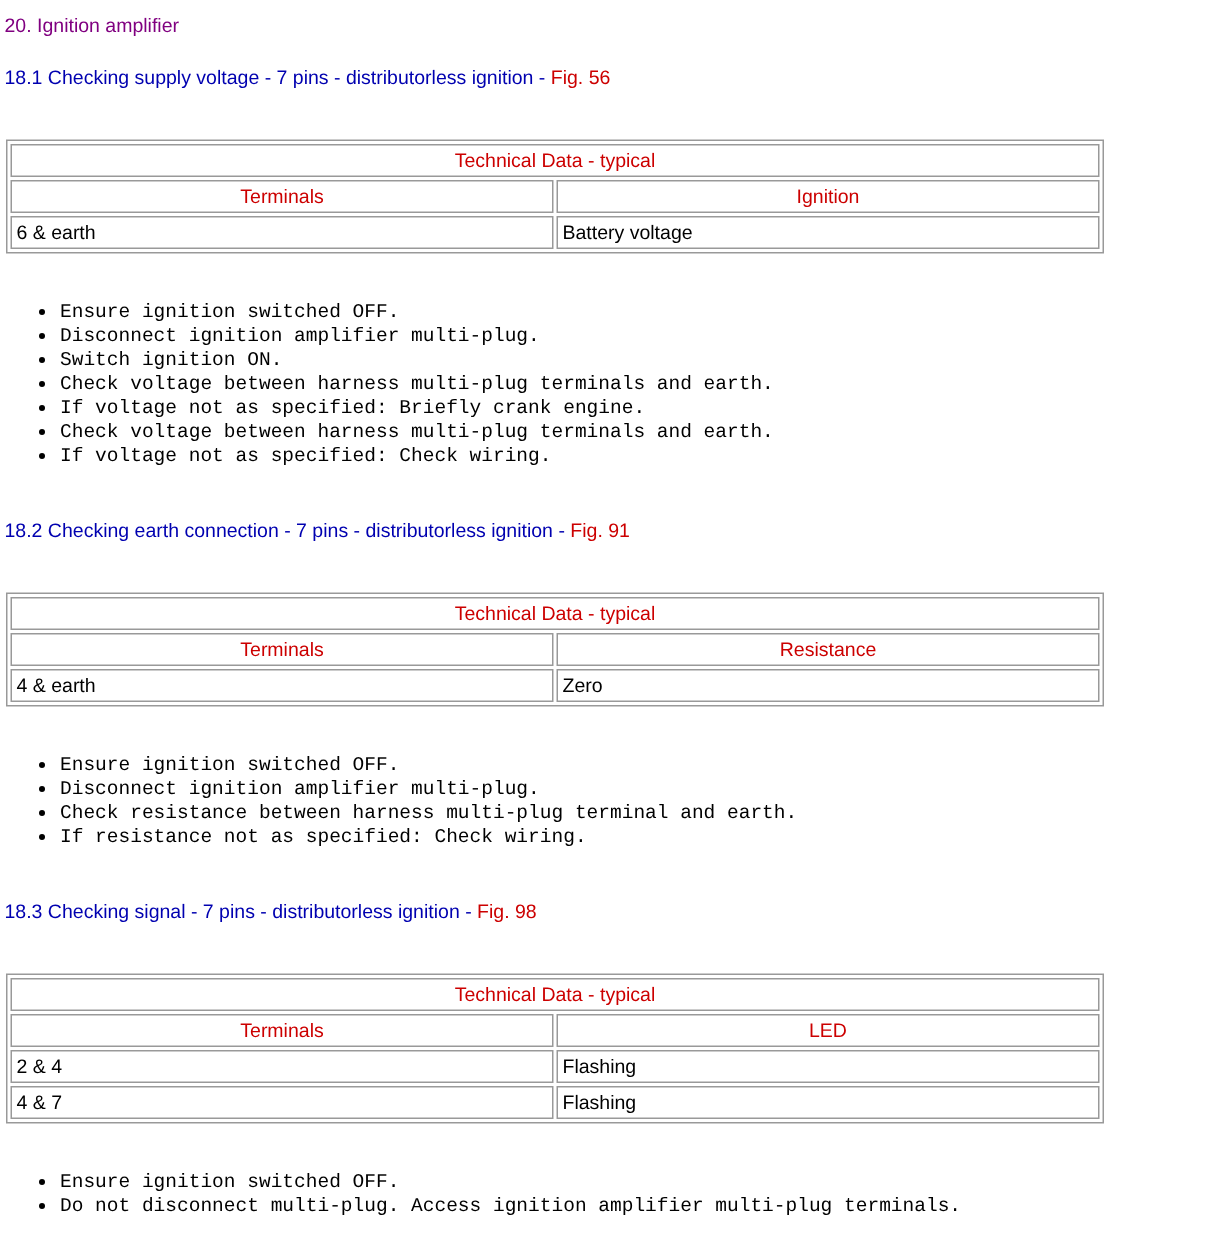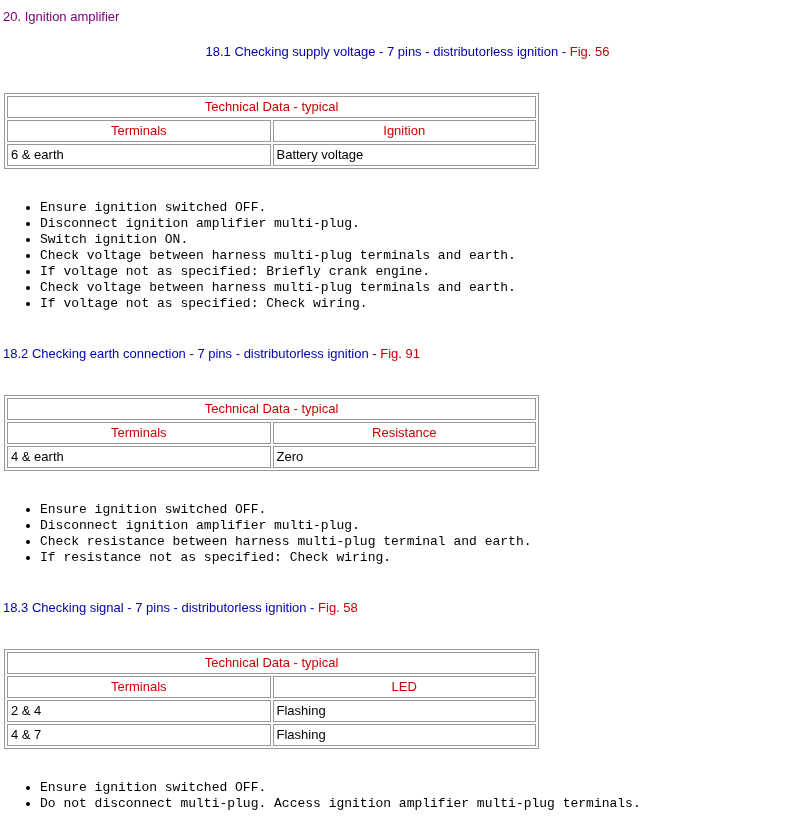--- a/index.html
+++ b/index.html
@@ -20,25 +20,25 @@
     font-weight: normal;
     color: #800080;
   }
   .section-heading {
     margin: 34px 0 0 0;
     font-size: 13px;
     font-weight: normal;
     color: #0000b0;
     white-space: pre-wrap;
   }
-  .section-heading.first { margin-top: 19px; text-align: center; }
+  .section-heading.first { margin-top: 19px; }
   .fig-link { color: #cc0000; cursor: pointer; }
   table.tech {
     margin: 33px 0 0 1px;
-    width: 535px;
+    width: 732px;
     border-collapse: separate;
     border-spacing: 2px;
     border: 1px solid #999999;
     table-layout: fixed;
     background: #ffffff;
   }
   table.tech th, table.tech td {
     border: 1px solid #999999;
     height: 20px;
     padding: 0 3px;
@@ -109,21 +109,21 @@
 </tbody>
   </table>
 
 <ul class="steps">
   <li>Ensure ignition switched OFF.</li>
   <li>Disconnect ignition amplifier multi-plug.</li>
   <li>Check resistance between harness multi-plug terminal and earth.</li>
   <li>If resistance not as specified: Check wiring.</li>
 </ul>
 
-<p class="section-heading"><span>18.3 Checking signal - 7 pins - distributorless ignition - </span><span class="fig-link">Fig. 58</span></p>
+<p class="section-heading"><span>18.3 Checking signal - 7 pins - distributorless ignition - </span><span class="fig-link">Fig. 98</span></p>
 
 <table class="tech">
   <tbody>
       <tr>
     <th colspan="2">Technical Data - typical</th>
   </tr>
   <tr>
     <th>Terminals</th>
     <th>LED</th>
   </tr>

